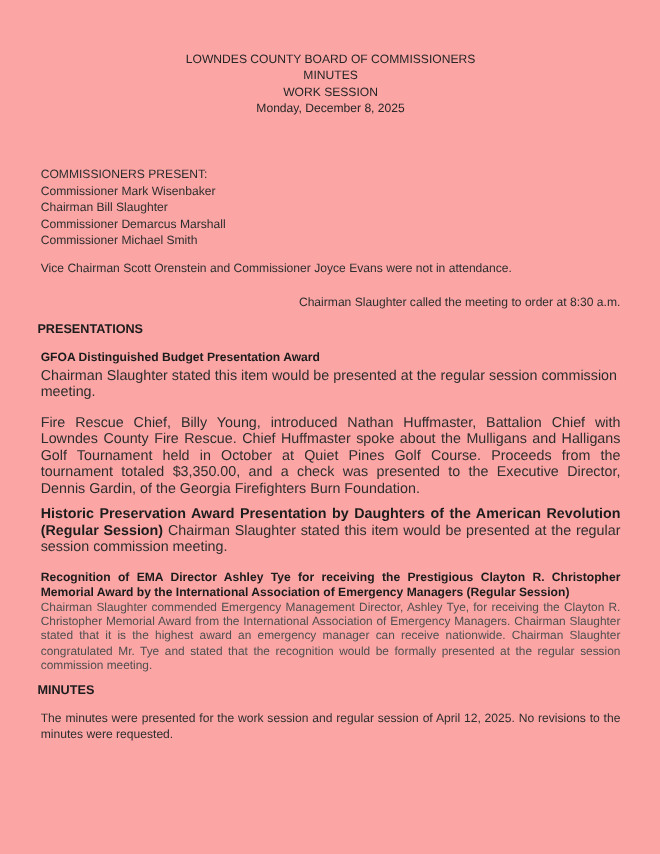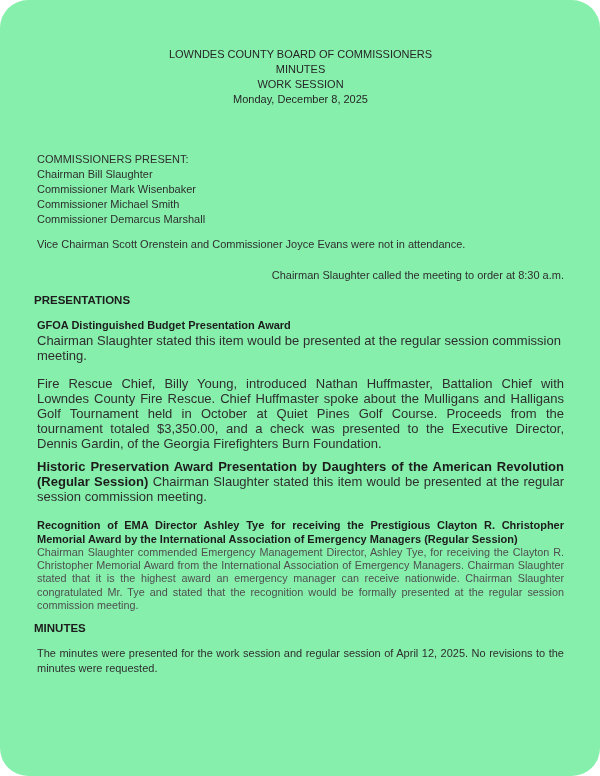--- a/index.html
+++ b/index.html
@@ -13,22 +13,21 @@
     overflow: hidden;
     font-family: "Liberation Sans", "DejaVu Sans", sans-serif;
     color: #2e2e2e;
     -webkit-font-smoothing: antialiased;
   }
   .page {
     box-sizing: border-box;
     width: 600px;
     height: 776px;
     padding: 47px 36px 0 37px;
-    background: #86efac;
-    border-radius: 28px;
+    background: #fca5a5;
   }
   .doc-header {
     text-align: center;
     font-size: 11px;
     line-height: 15px;
     color: #262626;
     margin-bottom: 45px;
   }
   .line {
     font-size: 11px;
@@ -113,24 +112,24 @@
 
   <div class="doc-header">
     <div class="line">LOWNDES COUNTY BOARD OF COMMISSIONERS</div>
     <div class="line">MINUTES</div>
     <div class="line">WORK SESSION</div>
     <div class="line">Monday, December 8, 2025</div>
   </div>
 
   <div class="attendance-list">
     <div class="line">COMMISSIONERS PRESENT:</div>
+    <div class="line">Commissioner Mark Wisenbaker</div>
     <div class="line">Chairman Bill Slaughter</div>
-    <div class="line">Commissioner Mark Wisenbaker</div>
+    <div class="line">Commissioner Demarcus Marshall</div>
     <div class="line">Commissioner Michael Smith</div>
-    <div class="line">Commissioner Demarcus Marshall</div>
   </div>
 
   <p class="line absent-note">Vice Chairman Scott Orenstein and Commissioner Joyce Evans were not in attendance.</p>
 
   <p class="line call-to-order">Chairman Slaughter called the meeting to order at 8:30 a.m.</p>
 
   <div class="section-heading presentations">PRESENTATIONS</div>
 
   <div class="item gfoa">
     <div class="item-title">GFOA Distinguished Budget Presentation Award</div>

